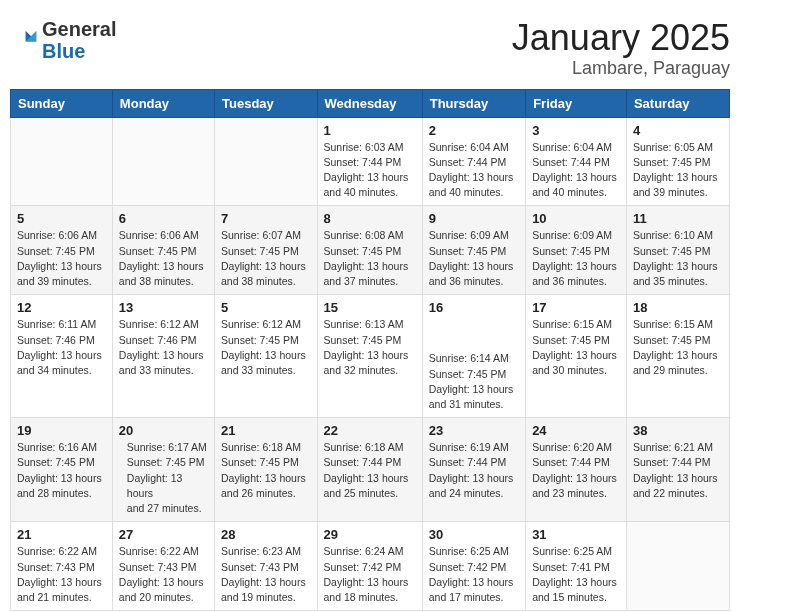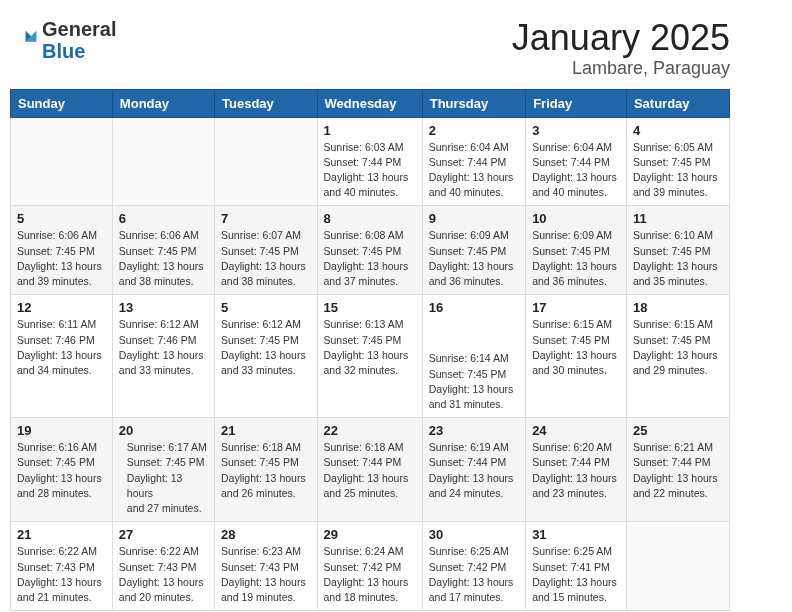--- a/index.html
+++ b/index.html
@@ -309,21 +309,21 @@
 and 24 minutes.</div>
           </td>
           <td>
             <span class="day-num">24</span>
             <div class="day-info" style="white-space: pre-line;">Sunrise: 6:20 AM
 Sunset: 7:44 PM
 Daylight: 13 hours
 and 23 minutes.</div>
           </td>
           <td>
-            <span class="day-num">25</span>
+            <span class="day-num">38</span>
             <div class="day-info" style="white-space: pre-line;">Sunrise: 6:21 AM
 Sunset: 7:44 PM
 Daylight: 13 hours
 and 22 minutes.</div>
           </td>
         </tr>
         <tr>
           <td>
             <span class="day-num">21</span>
             <div class="day-info" style="white-space: pre-line;">Sunrise: 6:22 AM

